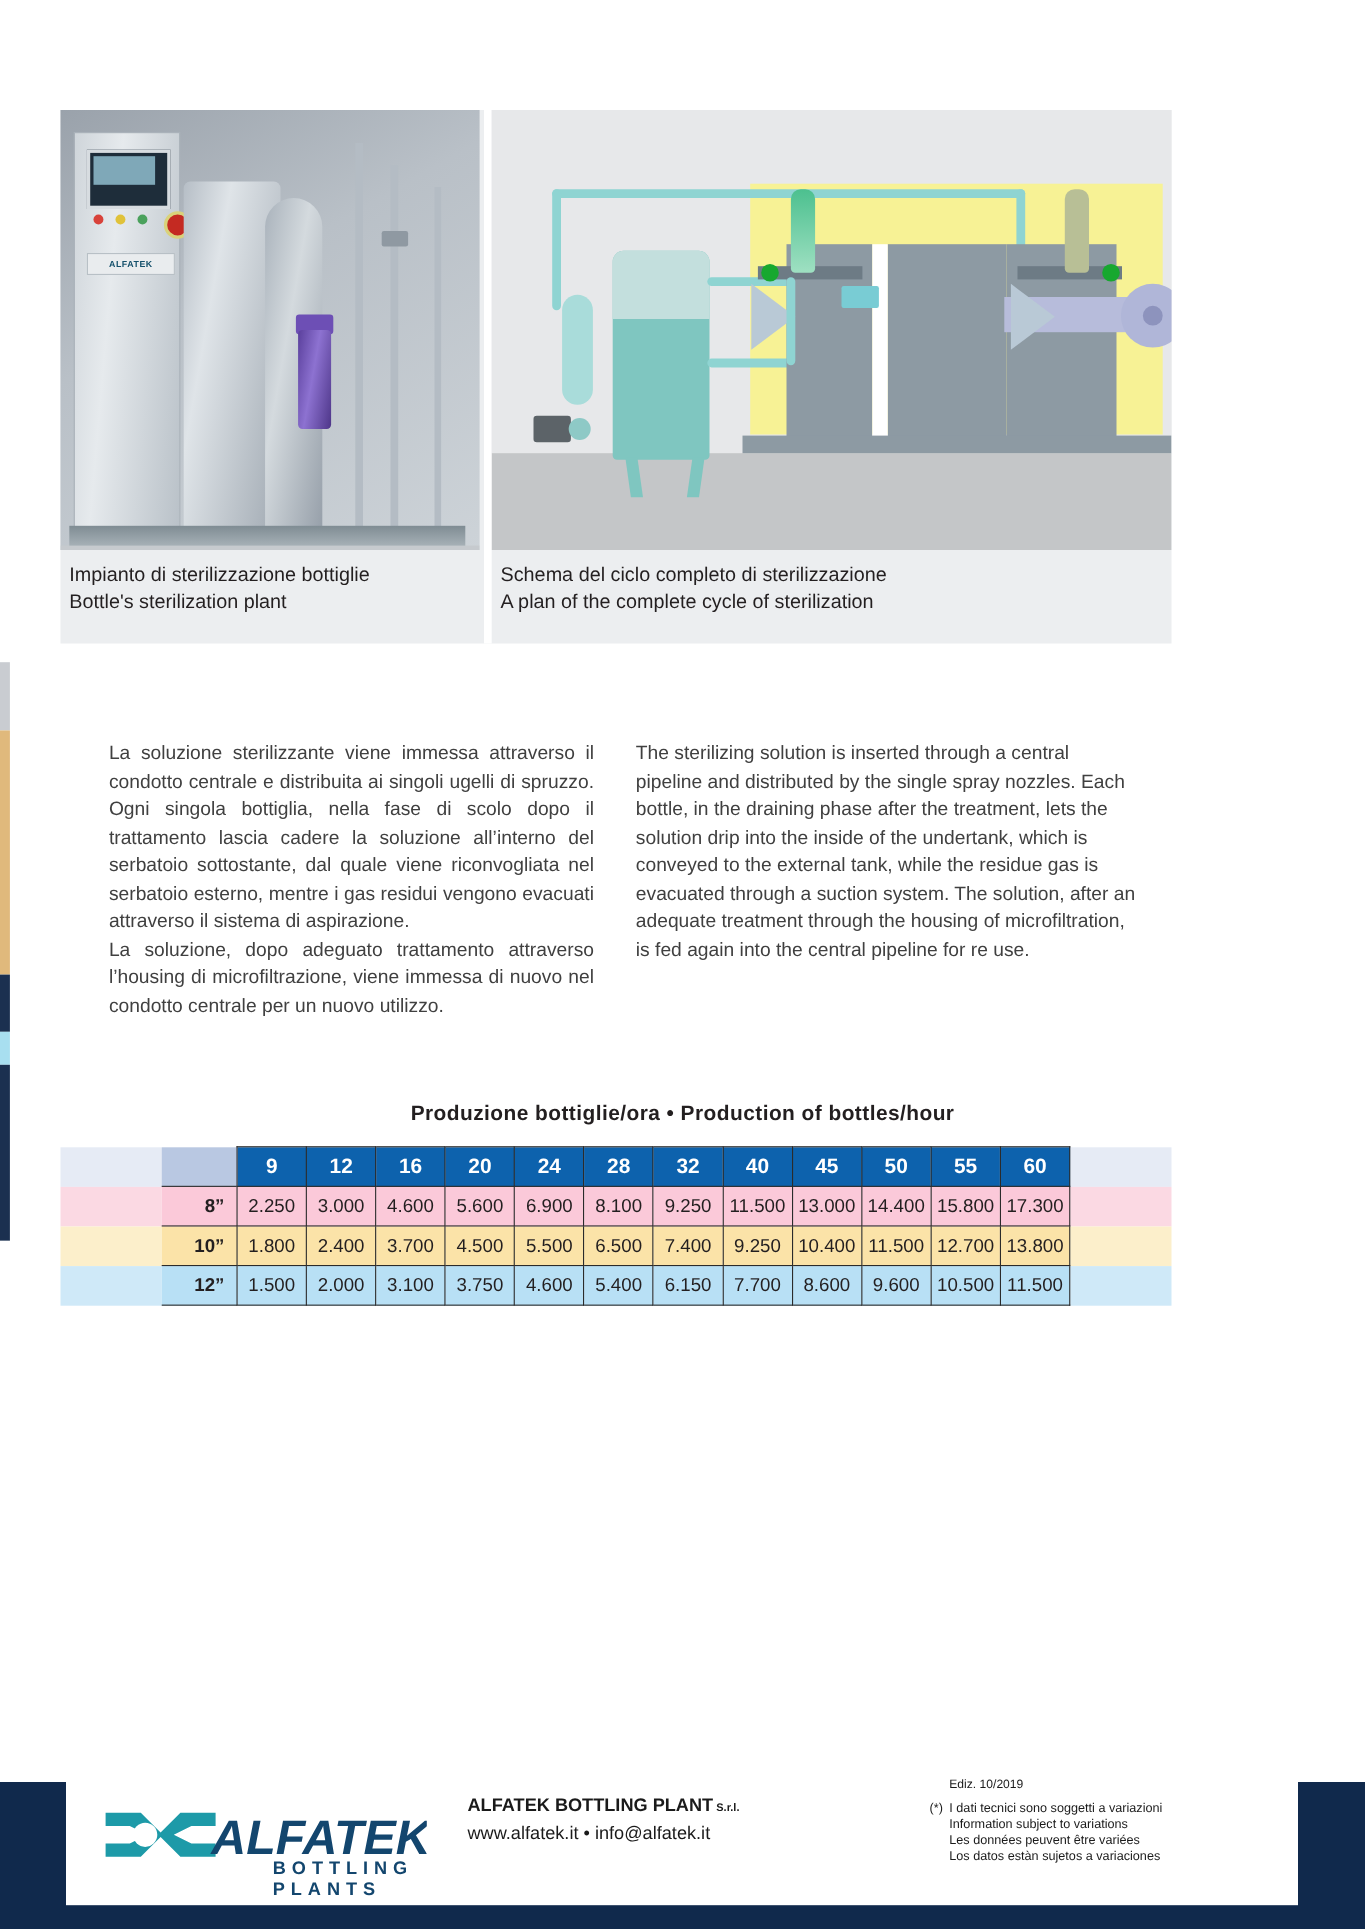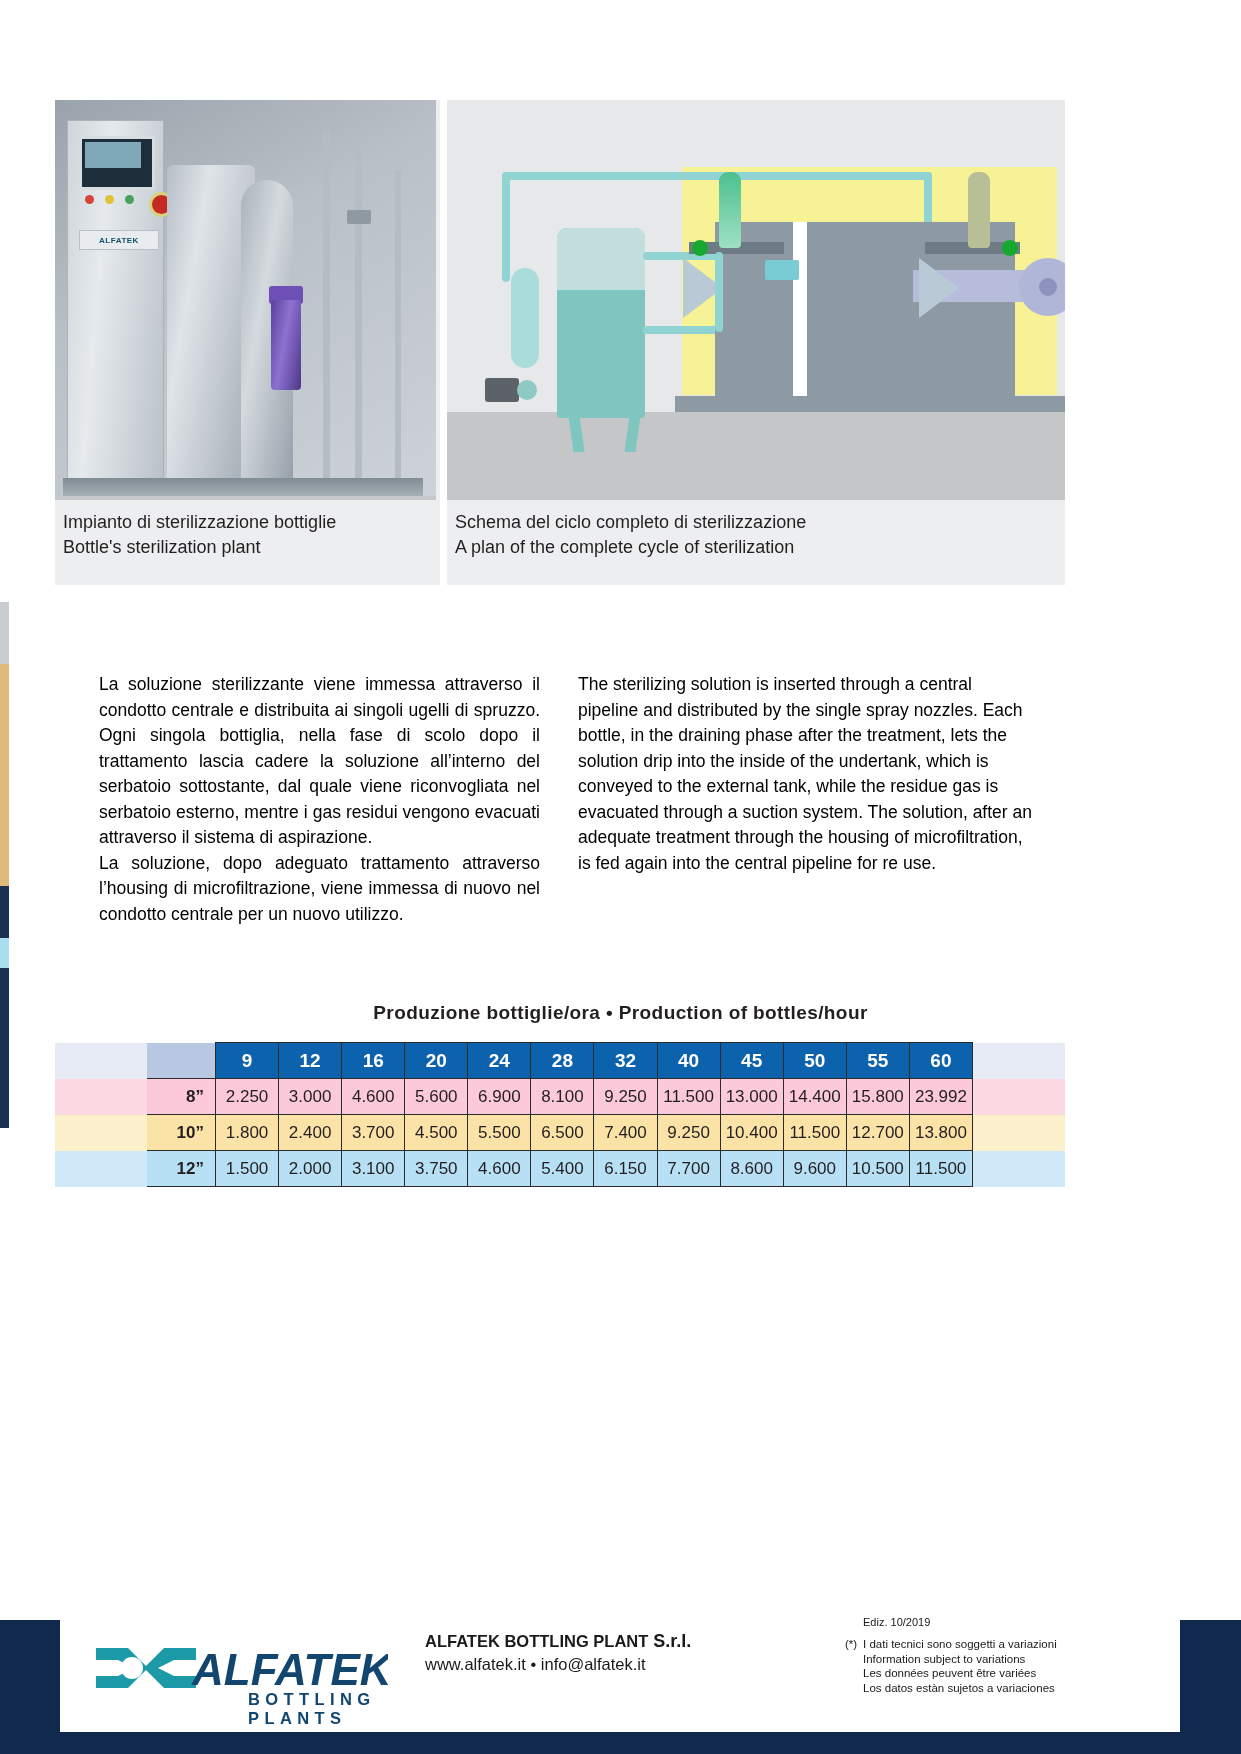--- a/index.html
+++ b/index.html
@@ -199,21 +199,21 @@
     background: #b0b6d8; border-radius: 50%;
   }
   .dg-fan-hub { left: 592px; top: 178px; width: 18px; height: 18px; border-radius: 50%; background: #8d93bd; }
   .dg-duct { left: 466px; top: 170px; width: 120px; height: 32px; background: #b7bcdb; }
 
   
   .text-col {
     position: absolute;
     font-size: 17.5px;
     line-height: 25.5px;
-    color: #000000;
+    color: #404040;
     text-align: justify;
   }
   .col-it { left: 99px;  top: 672px; width: 441px; }
   .col-en { left: 578px; top: 672px; width: 455px; text-align: left; }
   .text-col p { margin: 0; }
 
   
   .table-title {
     position: absolute;
     left: 0; top: 1002px; width: 1241px;
@@ -287,21 +287,21 @@
     color: #13466e;
   }
   .footer-addr {
     position: absolute;
     left: 425px; top: 1630px;
     font-size: 16.5px;
     line-height: 22.5px;
     color: #1a1a1a;
   }
   .footer-addr .co-name { font-weight: bold; }
-  .footer-addr .co-suffix { font-weight: bold; font-size: 18px; }
+  .footer-addr .co-suffix { font-weight: bold; font-size: 10px; }
   .footer-note {
     position: absolute;
     left: 845px; top: 1637px;
     width: 260px;
     font-size: 11.5px;
     line-height: 14.5px;
     color: #1a1a1a;
   }
   .footer-note .star { position: absolute; left: 0; top: 0; }
   .footer-note .lines { margin-left: 18px; }
@@ -433,21 +433,21 @@
       <td>3.000</td>
       <td>4.600</td>
       <td>5.600</td>
       <td>6.900</td>
       <td>8.100</td>
       <td>9.250</td>
       <td>11.500</td>
       <td>13.000</td>
       <td>14.400</td>
       <td>15.800</td>
-      <td>23.992</td>
+      <td>17.300</td>
       <td class="pad-cell-r"></td>
     </tr>
     <tr class="row-10">
       <td class="pad-cell"></td>
       <td class="lbl">10”</td>
       <td>1.800</td>
       <td>2.400</td>
       <td>3.700</td>
       <td>4.500</td>
       <td>5.500</td>

